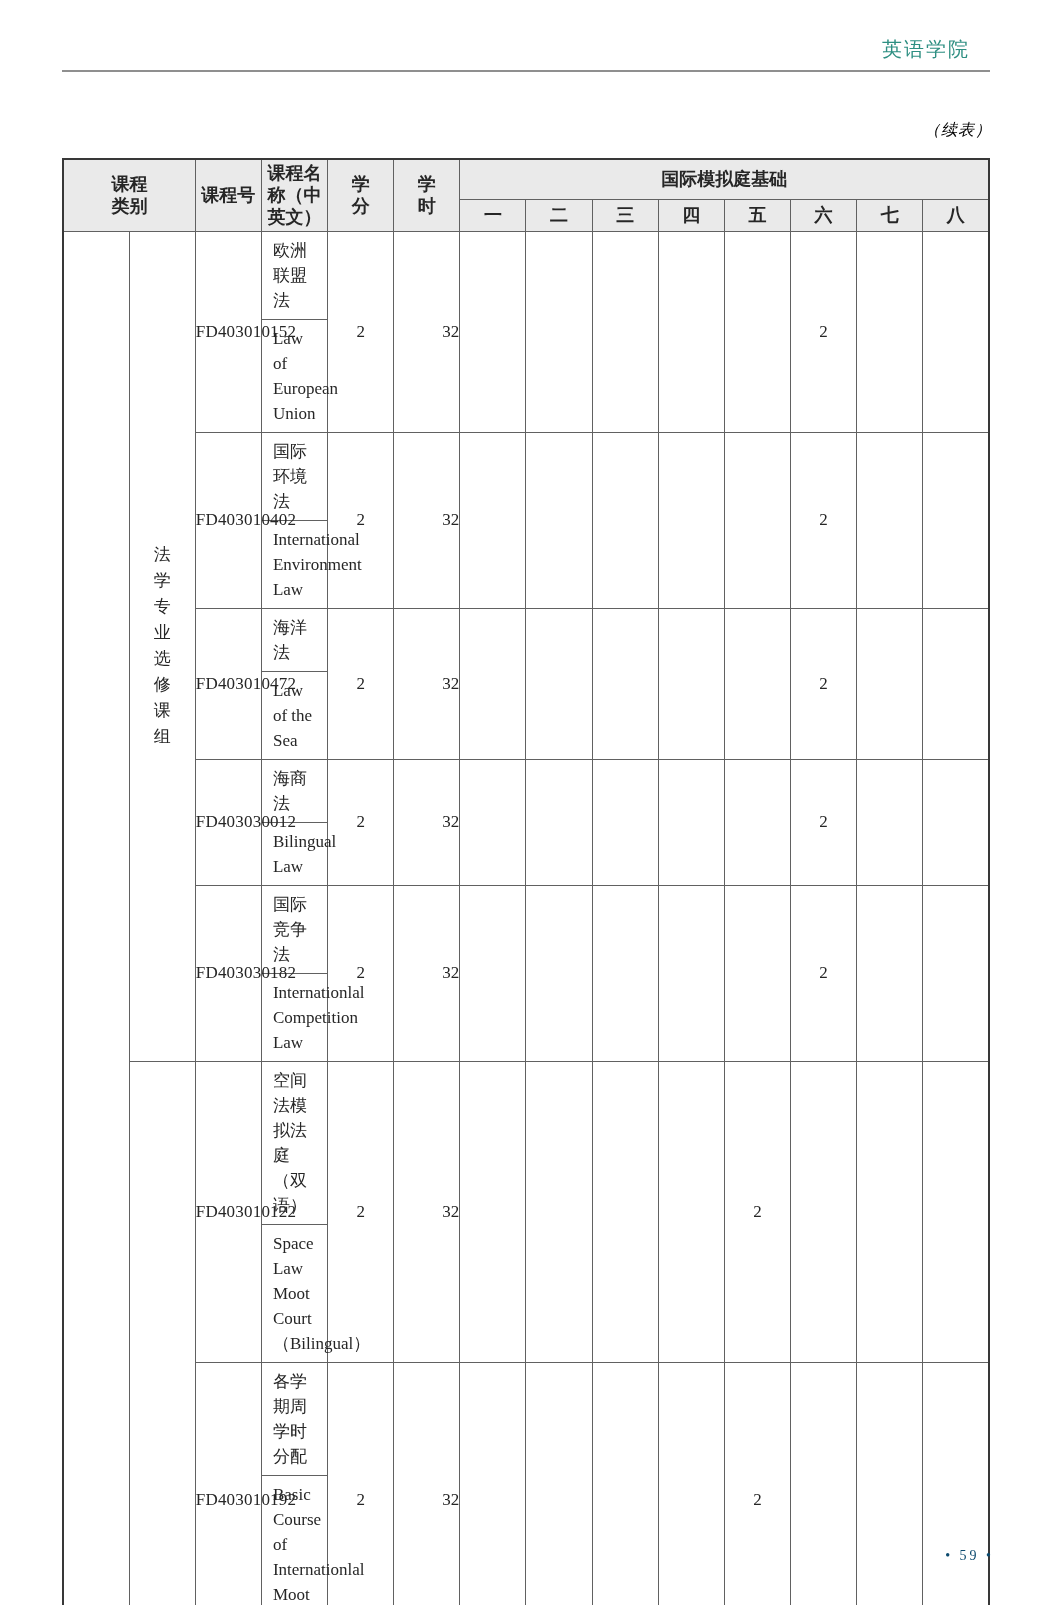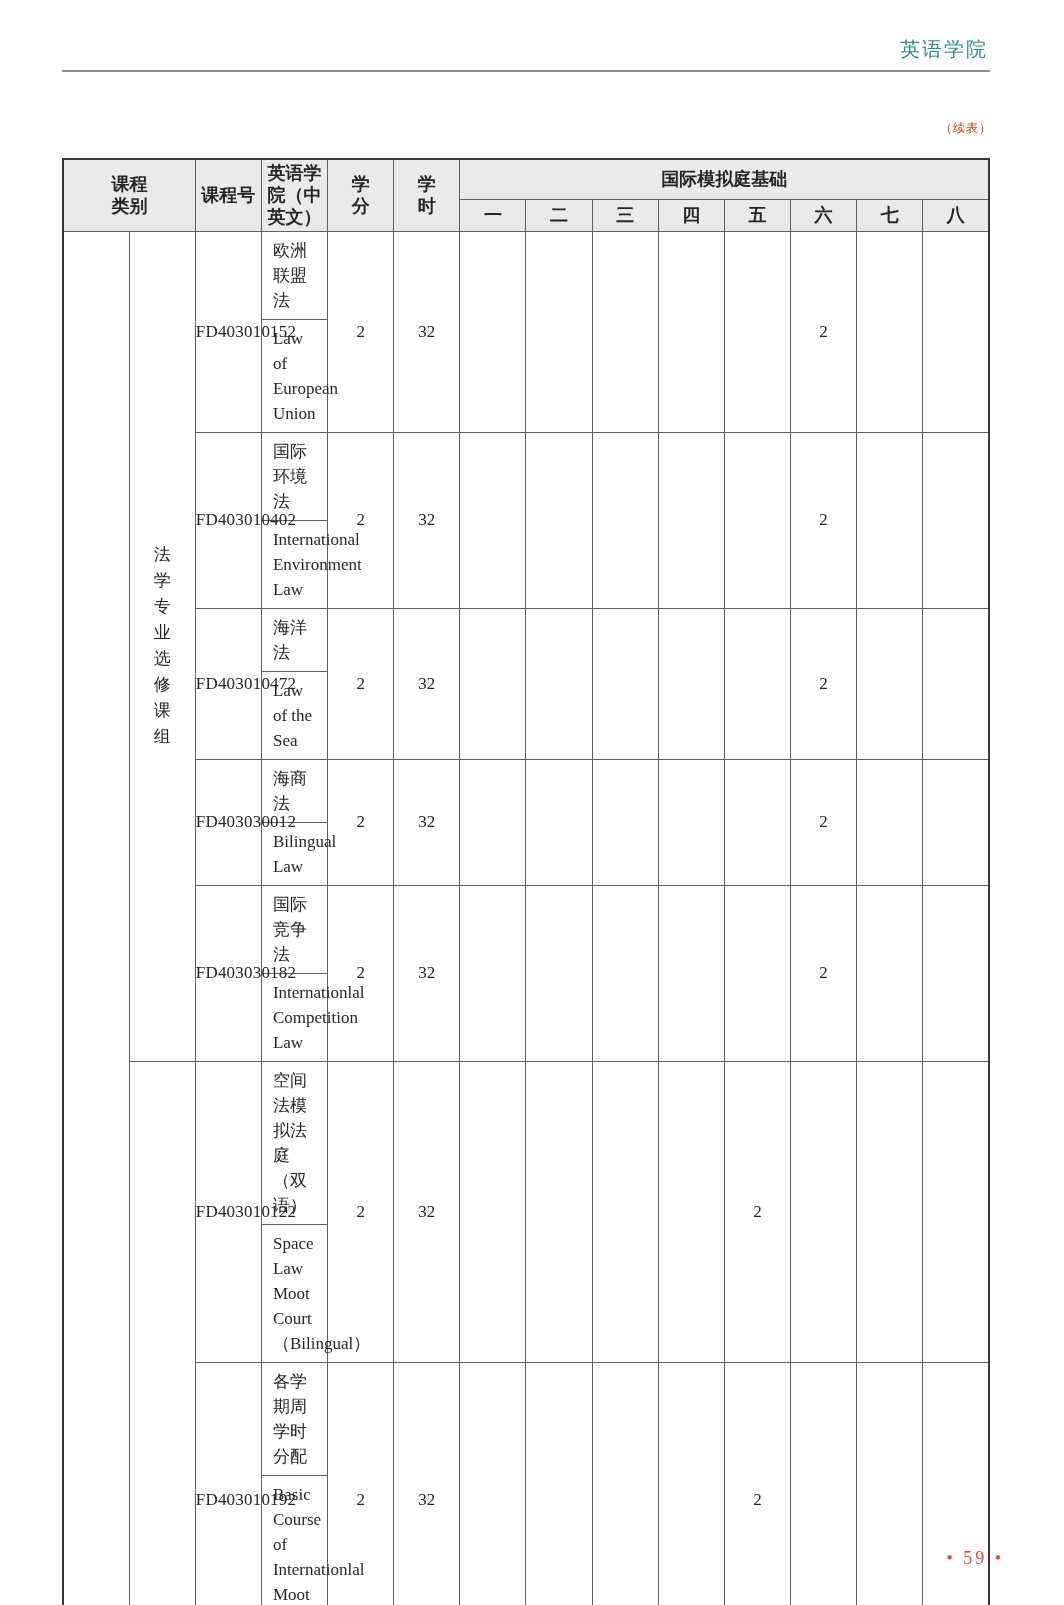--- a/index.html
+++ b/index.html
@@ -6,32 +6,32 @@
   html,body { background:#e9e9e9; }
   body {
     width:1064px; height:1605px; position:relative;
     font-family:"Liberation Serif","DejaVu Serif",serif;
     color:var(--text,#262626);
   }
   .page {
     position:absolute; inset:0; background:#ffffff;
   }
   .school-name {
-    position:absolute; top:36px; right:76px;
+    position:absolute; top:36px; right:94px;
     font-family:Liberation Sans, sans-serif;
     font-size:20px; letter-spacing:2px;
     color:var(--school-name,#2E8F82);
   }
   .header-rule {
     position:absolute; top:70px; left:62px; width:928px; height:2px;
     background:#8f8f8f;
   }
   .continued-note {
     position:absolute; top:120px; right:72px;
-    font-size:12px; color:#c2410c; letter-spacing:1px;
+    font-size:16px; color:#000000; letter-spacing:1px;font-style:italic;
   }
   table.course-table {
     position:absolute; top:158px; left:62px; width:928px;
     border-collapse:collapse; table-layout:fixed;
     border:2px solid var(--outer-border,#383838);
     font-size:17px;
   }
   .course-table th, .course-table td {
     border:1px solid var(--grid-line,#616161);
   }
@@ -49,46 +49,46 @@
   td.course-no {
     width:115px; text-align:center; vertical-align:middle;
     font-size:17px; letter-spacing:0.2px;
   }
   td.name-cell {
     width:276px; text-align:left; vertical-align:middle;
     padding:6px 8px 6px 11px; line-height:25px; min-height:35px;
   }
   td.num-cell { text-align:center; vertical-align:middle; }
   td.credits-cell { width:47px; }
-  td.hours-cell { width:51px; }
+  td.hours-cell { width:51px;text-align:right; }
   td.sem-cell { width:44px; }
   th.sem-th { width:44px; }
   .page-number {
-    position:absolute; top:1548px; right:60px;
-    font-size:18px; letter-spacing:3px; color:#ef4444;
+    position:absolute; top:1548px; right:70px;
+    font-size:14px; letter-spacing:3px; color:#0c4a6e;
   }
 </style>
 </head>
 <body>
 
 <div class="page">
 
   <div class="school-name">英语学院</div>
   <div class="header-rule"></div>
   <div class="continued-note">（续表）</div>
 
   <table class="course-table">
     <thead>
       <tr class="h1">
         <th colspan="2" rowspan="2" class="span2">
           <div>课程</div>
           <div>类别</div>
         </th>
         <th rowspan="2">课程号</th>
-        <th rowspan="2">英语学院（中英文）</th>
+        <th rowspan="2">课程名称（中英文）</th>
         <th rowspan="2" class="span2">
           <div>学</div>
           <div>分</div>
         </th>
         <th rowspan="2" class="span2">
           <div>学</div>
           <div>时</div>
         </th>
         <th colspan="8">国际模拟庭基础</th>
       </tr>

